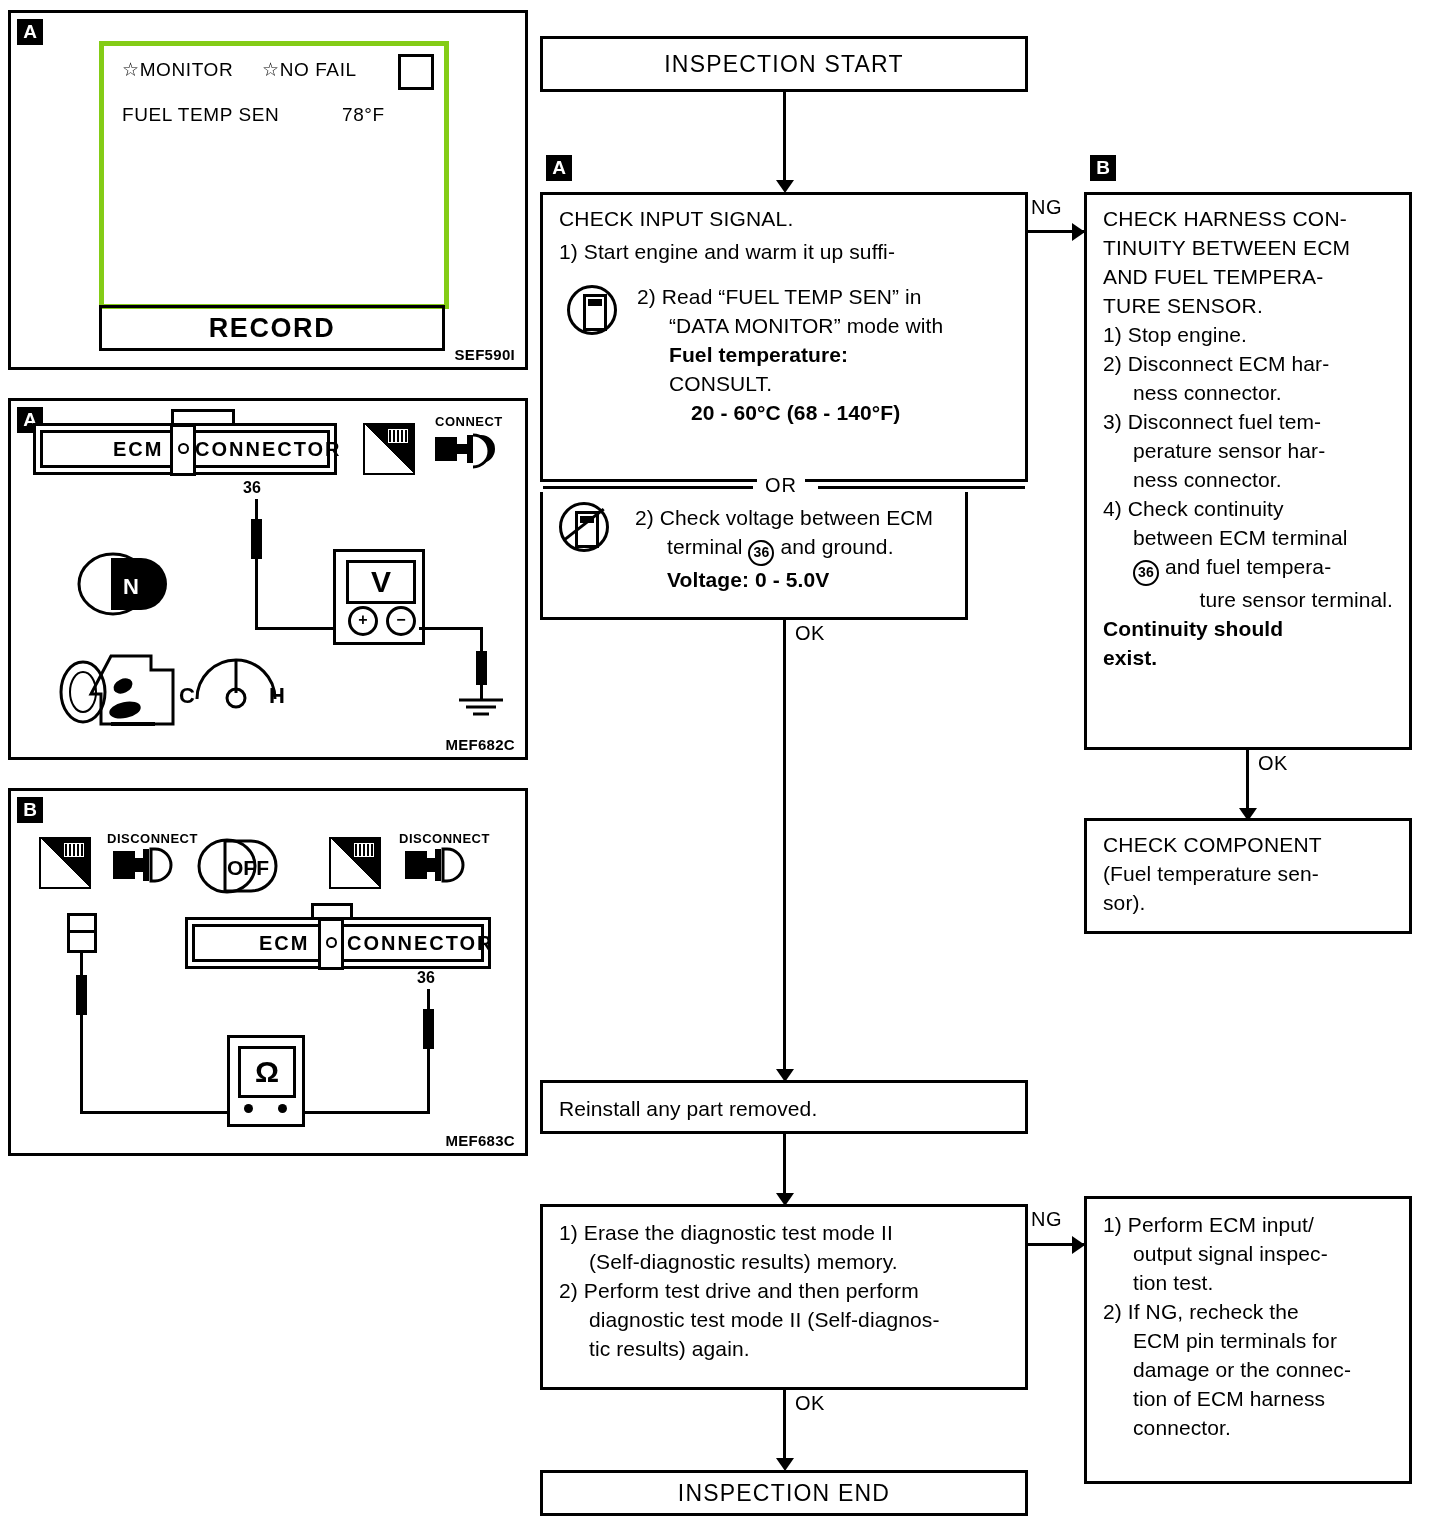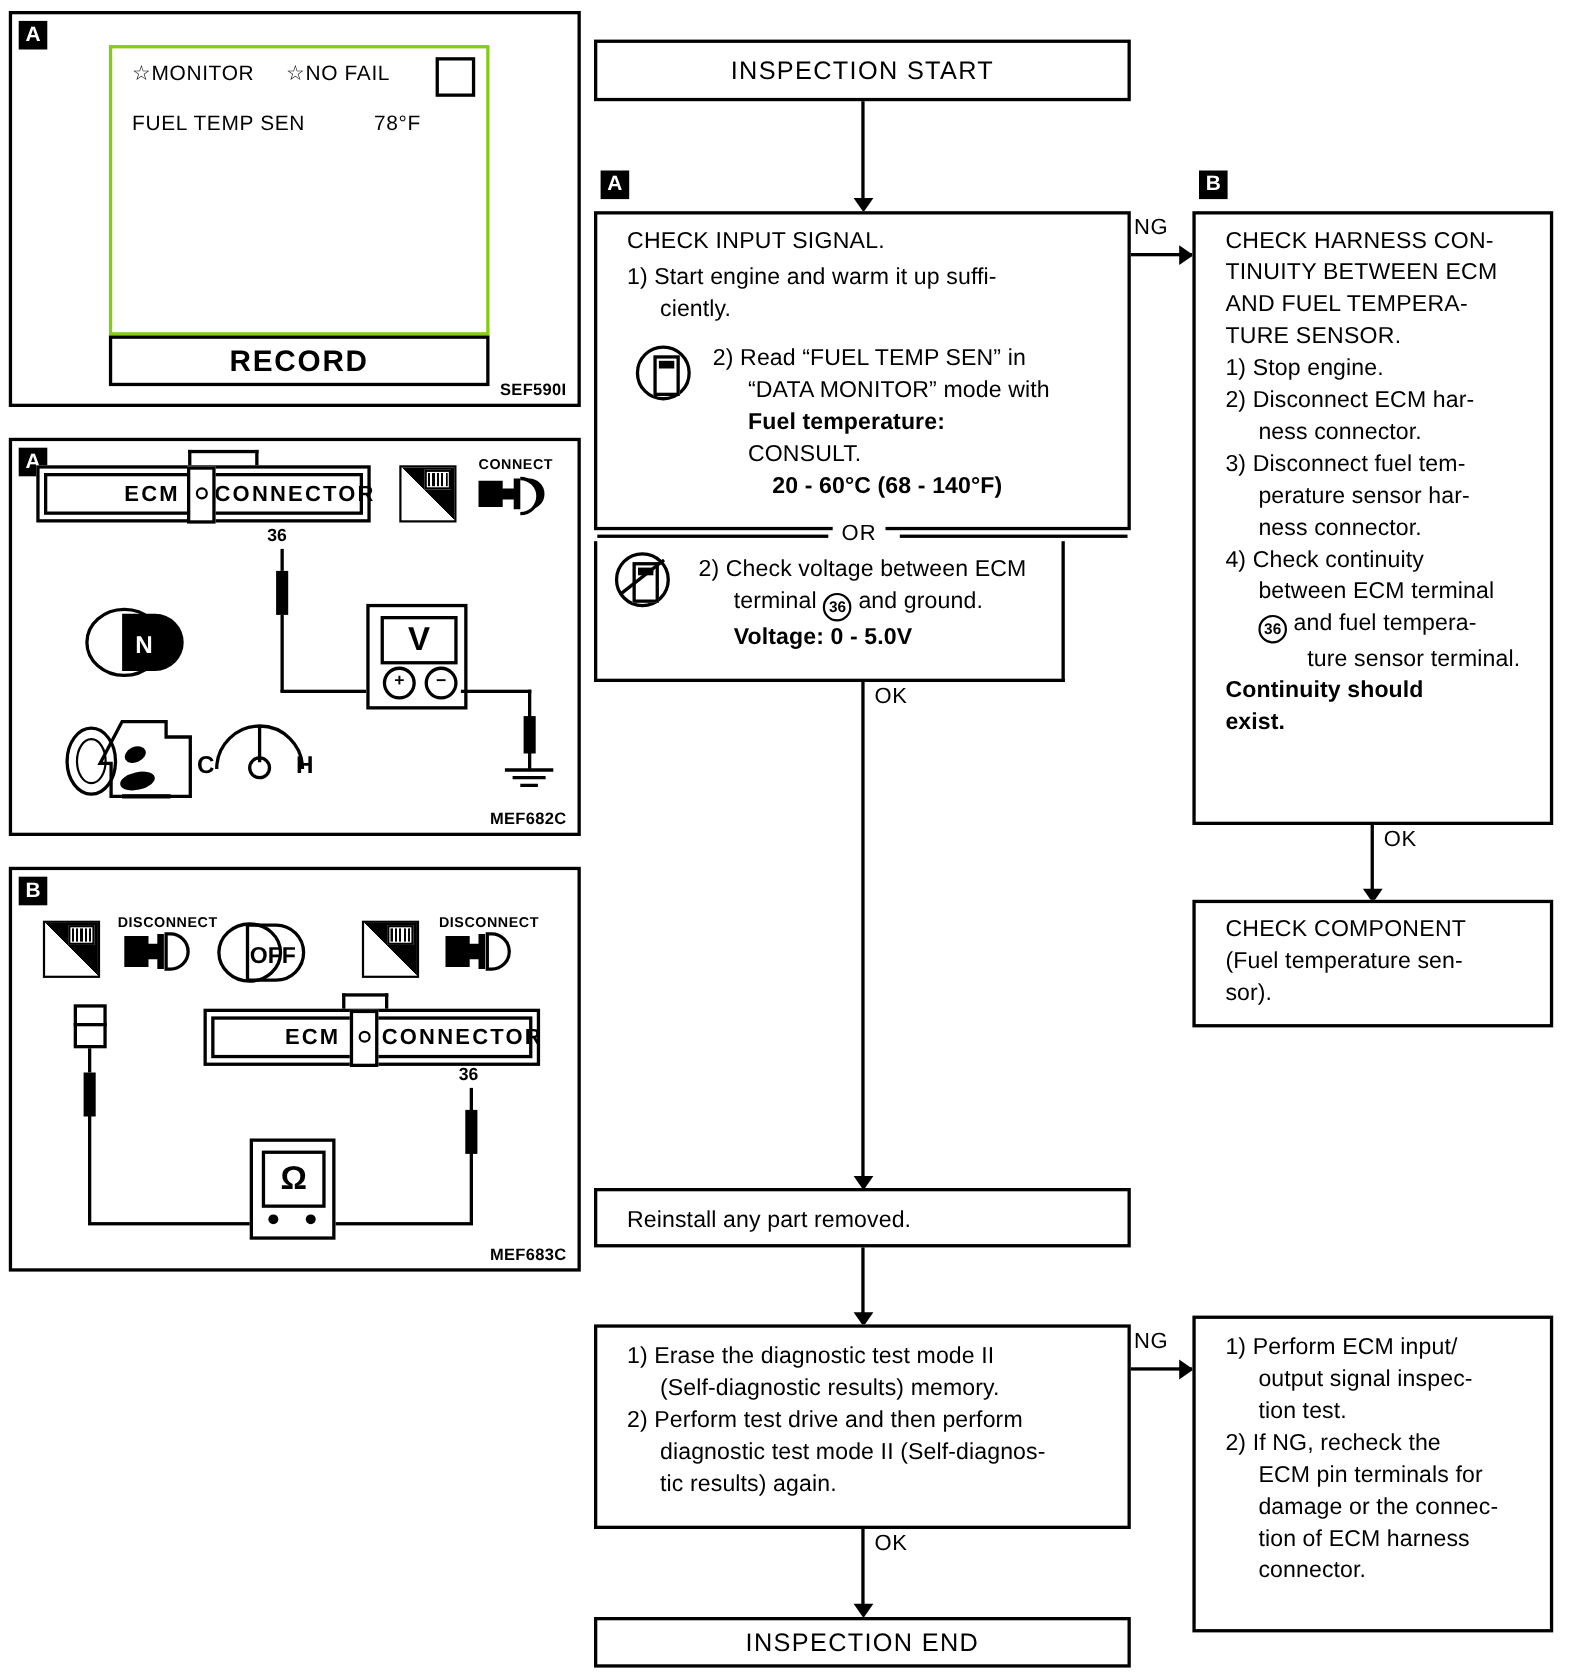--- a/index.html
+++ b/index.html
@@ -20,21 +20,21 @@
     position:absolute;left:6px;top:6px;width:26px;height:26px;background:#000;
     color:#fff;font-weight:bold;font-size:19px;line-height:26px;text-align:center;
     font-family:"Liberation Sans",sans-serif;
   }
   .ref-code{
     position:absolute;right:10px;bottom:4px;font-size:15px;font-weight:bold;
     letter-spacing:.3px;font-family:"Liberation Sans",sans-serif;
   }
 
   
-  .screen-outer{position:absolute;border:3px solid #84cc16;background:#fff;}
+  .screen-outer{position:absolute;border:5px solid #84cc16;background:#fff;}
   .screen-line{position:absolute;font-size:19px;letter-spacing:.6px;white-space:nowrap;}
   .screen-box-tr{position:absolute;border:3px solid #000;}
   .record-bar{position:absolute;border:3px solid #000;text-align:center;
     font-size:27px;letter-spacing:1.6px;line-height:1;display:flex;align-items:center;justify-content:center;font-weight:bold;}
 
   
   .ecm-bar{position:absolute;border:3px solid #000;background:#fff;}
   .ecm-bar-inner{position:absolute;left:4px;top:4px;right:4px;bottom:4px;border:3px solid #000;
      display:flex;align-items:center;}
   .ecm-tab{position:absolute;border:3px solid #000;background:#fff;border-bottom:none;}
@@ -51,21 +51,21 @@
 
   .conn-label{position:absolute;font-size:13px;font-weight:bold;letter-spacing:.5px;}
 
   .meter{position:absolute;border:3px solid #000;background:#fff;}
   .meter-screen{position:absolute;border:3px solid #000;display:flex;align-items:center;justify-content:center;
      font-size:30px;font-weight:bold;}
   .term-num{position:absolute;font-size:16px;font-weight:bold;}
 
   
   .fbox{position:absolute;border:3px solid #000;background:#fff;box-sizing:border-box;}
-  .fbox .pad{padding:10px 27px;}
+  .fbox .pad{padding:10px 16px;}
   .ftitle{font-size:21px;letter-spacing:.2px;line-height:1.38;}
   .fline{font-size:21px;line-height:1.38;letter-spacing:.1px;}
   .center-label{display:flex;align-items:center;justify-content:center;height:100%;
      font-size:23px;letter-spacing:1.2px;}
   .b{font-weight:bold;}
   .hang{padding-left:30px;text-indent:-30px;}
   .hang2{padding-left:32px;text-indent:-32px;}
 
   .flag{position:absolute;width:26px;height:26px;background:#000;color:#fff;font-weight:bold;
      font-size:19px;line-height:26px;text-align:center;}
@@ -268,21 +268,20 @@
   </div>
   <div class="vline" style="left:783px;top:92px;height:88px;"></div>
   <div class="arrow-d" style="left:776px;top:180px;"></div>
 
   <div class="flag" style="left:546px;top:155px;">A</div>
 
   <div class="fbox" style="left:540px;top:192px;width:488px;height:290px;">
     <div class="pad">
       <div class="ftitle">CHECK INPUT SIGNAL.</div>
       <div class="fline hang" style="margin-top:4px;">1) Start engine and warm it up suffi-</div>
-      <div class="fline" style="padding-left:30px;">ciently.</div>
       <div style="position:relative;margin-top:16px;padding-left:78px;">
         <div class="tool-ic" style="left:8px;top:2px;">
           <span class="body">
               <b></b>
             </span>
         </div>
         <div class="fline hang2">2) Read “FUEL TEMP SEN” in</div>
         <div class="fline" style="padding-left:32px;">“DATA MONITOR” mode with</div>
         <div class="fline b" style="padding-left:32px;">Fuel temperature:</div>
         <div class="fline" style="padding-left:32px;">CONSULT.</div>

